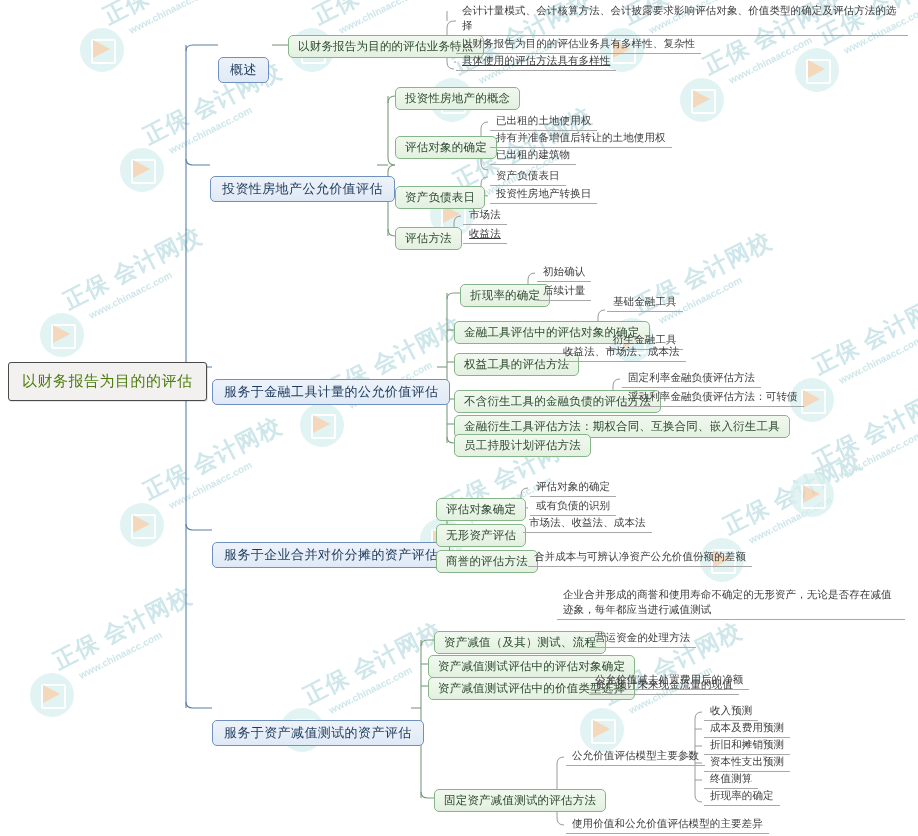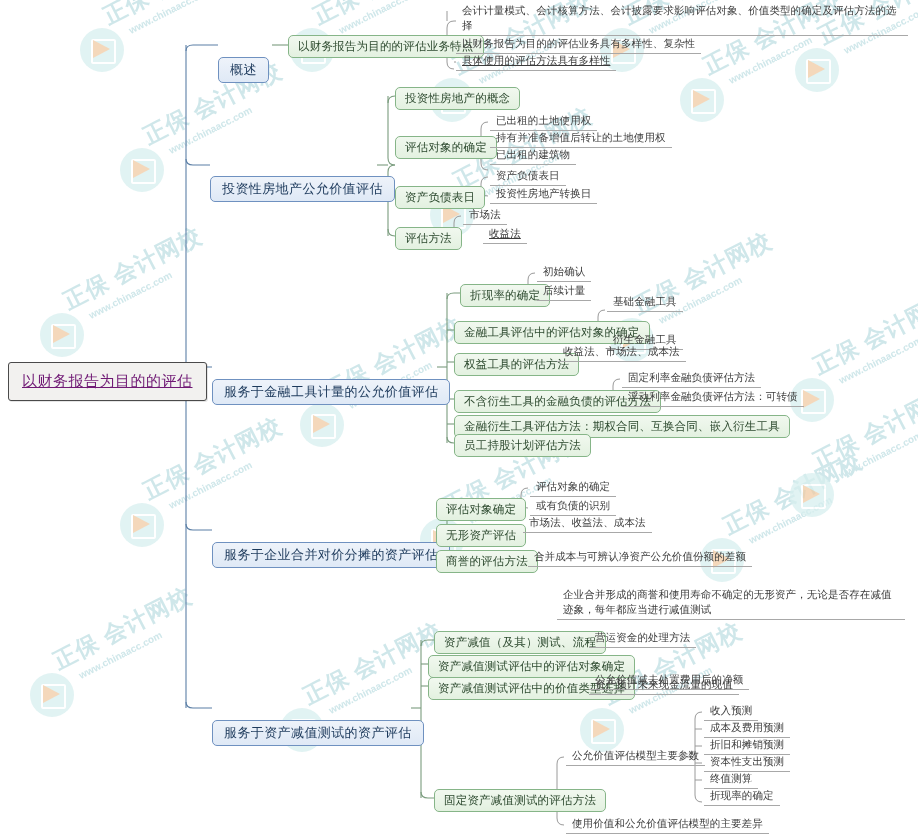--- a/index.html
+++ b/index.html
@@ -41,23 +41,22 @@
   #wires path{fill:none;}
   .w-root{stroke:#5b7fa6;stroke-width:1.1;}
   .w-l2{stroke:#7a9c7e;stroke-width:1.1;}
   .w-l3{stroke:#9a9a9a;stroke-width:1;}
 
   
   .node{position:absolute;box-sizing:border-box;white-space:nowrap;}
 
   .n-root{
     background:#f2f1ef;border:1.4px solid #4a4a4a;border-radius:3px;
-    padding:9px 13px;font-size:15px;color:#701a75;letter-spacing:.5px;
+    padding:9px 13px;font-size:15px;color:#4d7c0f;letter-spacing:.5px;
     box-shadow:1px 1px 0 rgba(0,0,0,.10);
-    text-decoration:underline;
   }
   .n-l1{
     background:linear-gradient(180deg,#eef3fa 0%,#dfe9f6 100%);
     border:1.1px solid #6f91c0;border-radius:5px;
     padding:3px 11px;font-size:13px;color:#1d3a5c;letter-spacing:.4px;margin-top:24px;
   }
   .n-l2{
     background:linear-gradient(180deg,#f1f8ef 0%,#e3f1e0 100%);
     border:1.1px solid #86b588;border-radius:5px;
     padding:3px 9px;font-size:11.5px;color:#2d4a2f;letter-spacing:.2px;
@@ -284,21 +283,21 @@
   <div class="node n-l3" style="left:490px;top:113px;">已出租的土地使用权</div>
   <div class="node n-l3" style="left:490px;top:130px;">持有并准备增值后转让的土地使用权</div>
   <div class="node n-l3" style="left:490px;top:147px;">已出租的建筑物</div>
 
   <div class="node n-l2" style="left:395px;top:186px;">资产负债表日</div>
   <div class="node n-l3" style="left:490px;top:168px;">资产负债表日</div>
   <div class="node n-l3" style="left:490px;top:186px;">投资性房地产转换日</div>
 
   <div class="node n-l2" style="left:395px;top:227px;">评估方法</div>
   <div class="node n-l3" style="left:463px;top:207px;">市场法</div>
-  <div class="node n-l3" style="left:483px;top:226px;text-decoration:underline;">收益法</div>
+  <div class="node n-l3" style="left:463px;top:226px;text-decoration:underline;">收益法</div>
 
   <div class="node n-l1" style="left:212px;top:355px;">服务于金融工具计量的公允价值评估</div>
 
   <div class="node n-l2" style="left:460px;top:284px;">折现率的确定</div>
   <div class="node n-l3" style="left:537px;top:264px;">初始确认</div>
   <div class="node n-l3" style="left:537px;top:283px;">后续计量</div>
 
   <div class="node n-l2" style="left:454px;top:321px;">金融工具评估中的评估对象的确定</div>
   <div class="node n-l3" style="left:607px;top:294px;">基础金融工具</div>
   <div class="node n-l3" style="left:607px;top:320px;margin-top:12px;">衍生金融工具</div>

